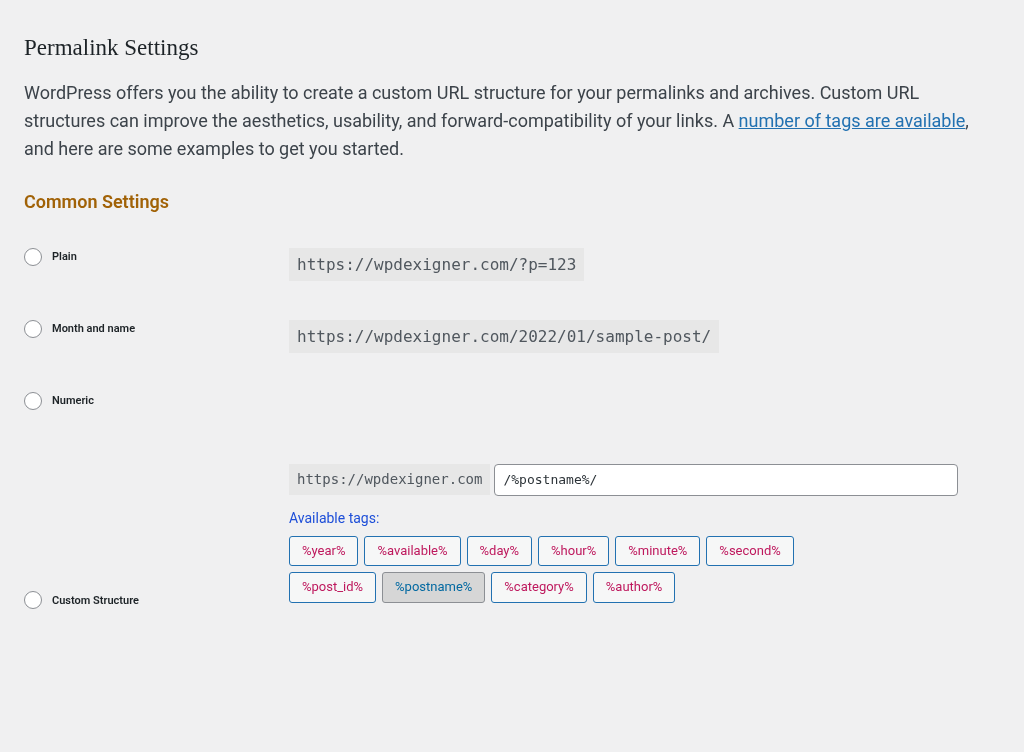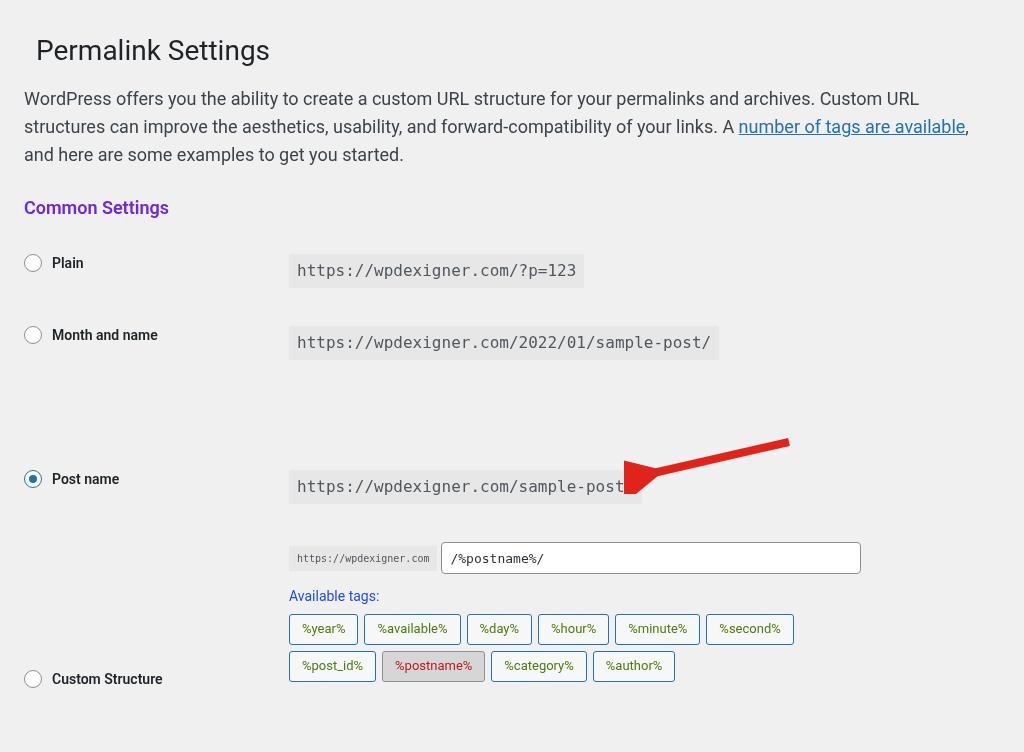--- a/index.html
+++ b/index.html
@@ -11,57 +11,58 @@
     font-family: -apple-system, BlinkMacSystemFont, "Segoe UI", Roboto, "Helvetica Neue", sans-serif;
     color: #1d2327;
     font-size: 14px;
     overflow: hidden;
   }
   .wrap {
     padding: 24px 24px 0 24px;
     box-sizing: border-box;
   }
   h1.page-title {
-    font-size: 28px;
+    font-size: 23px;
     font-weight: 400;
-    margin: 0 0 12px 12px;
+    margin: 0 0 12px 0;
     padding: 9px 0 4px 0;
     line-height: 1.3;
     color: #1d2327;
+    font-family: Liberation Serif, serif;
   }
   p.intro {
     font-size: 18px;
     line-height: 1.55;
     margin: 0 0 14px 0;
     color: #3c434a;
   }
   p.intro a {
     color: #2271b1;
     text-decoration: underline;
   }
   h2.section {
     font-size: 18px;
     font-weight: 600;
     margin: 28px 0 18px 0;
-    color: #6d28d9;
+    color: #a16207;
   }
   .opt-row {
     display: flex;
     align-items: flex-start;
     min-height: 36px;
     padding: 18px 0;
   }
   .opt-left {
     display: flex;
     align-items: center;
     width: 265px;
     flex: 0 0 265px;
   }
   .opt-left label {
-    font-size: 14px;
+    font-size: 11px;
     font-weight: 600;
     margin-left: 10px;
     color: #1d2327;
     cursor: pointer;
   }
   input[type="radio"].wpradio {
     appearance: none;
     -webkit-appearance: none;
     width: 18px;
     height: 18px;
@@ -97,66 +98,66 @@
     display: inline-block;
     color: #50575e;
     line-height: 1.6;
   }
   .custom-line {
     display: flex;
     align-items: center;
   }
   code.prefix {
     font-family: Consolas, Monaco, "Lucida Console", monospace;
-    font-size: 10px;
+    font-size: 14px;
     background: #e7e7e7;
     padding: 6px 8px;
     color: #50575e;
     line-height: 1.3;
     display: inline-block;
   }
   input.custom-input {
     height: 32px;
     font-family: Consolas, Monaco, "Lucida Console", monospace;
     font-size: 13px;
     border: 1px solid #8c8f94;
     border-radius: 4px;
     background: #fff;
     padding: 0 8px;
-    width: 420px;
+    width: 464px;
     margin-left: 4px;
     color: #2c3338;
     box-sizing: border-box;
   }
   .tags-label {
     margin: 14px 0 10px 0;
     font-size: 14px;
     color: #1d4ed8;
   }
   .tags-row {
     display: flex;
     flex-wrap: wrap;
     gap: 6px;
     margin-bottom: 6px;
   }
   button.tag {
     font-family: -apple-system, BlinkMacSystemFont, "Segoe UI", Roboto, sans-serif;
     font-size: 13px;
-    color: #4d7c0f;
+    color: #be185d;
     background: #f6f7f7;
     border: 1px solid #2271b1;
     border-radius: 3px;
     padding: 6px 12px;
     cursor: pointer;
     line-height: 1.3;
   }
   button.tag.active {
     background: #d6d6d6;
     border-color: #8c8f94;
-    color: #b91c1c;
+    color: #0369a1;
   }
   
   .arrow-annot {
     position: absolute;
     pointer-events: none;
   }
 </style>
 </head>
 <body>
 
@@ -183,40 +184,26 @@
     <div class="opt-left">
       <input type="radio" class="wpradio" name="perm" style="">
       <label>Month and name</label>
     </div>
     <div class="opt-right">
       <code class="url">https://wpdexigner.com/2022/01/sample-post/</code>
     </div>
   </div>
 
   <div class="opt-row">
-  </div>
-
-  <div class="opt-row" style="position:relative;">
     <div class="opt-left">
-      <input type="radio" class="wpradio" name="perm" checked="" style="">
-      <label>Post name</label>
-    </div>
-    <div class="opt-right">
-      <code class="url">https://wpdexigner.com/sample-post/</code>
-    </div>
-
-    <svg class="arrow-annot" style="left:600px; top:-18px;" width="180" height="60" viewBox="0 0 180 60">
-      <defs>
-        <marker id="ah" markerWidth="12" markerHeight="12" refX="2" refY="6" orient="auto">
-          <path d="M0,6 L12,0 L12,12 Z" fill="#e1241b"></path>
-        </marker>
-      </defs>
-      <line x1="165" y1="8" x2="25" y2="40" stroke="#e1241b" stroke-width="8" marker-end="url(#ah)"></line>
-    </svg>
-  </div>
+      <input type="radio" class="wpradio" name="perm" style="">
+      <label>Numeric</label>
+    </div>
+  </div>
+
 
   <div class="opt-row" style="align-items:flex-end;">
     <div class="opt-left" style="padding-top:6px;">
       <input type="radio" class="wpradio" name="perm" style="">
       <label>Custom Structure</label>
     </div>
     <div class="opt-right">
       <div class="custom-line">
         <code class="prefix">https://wpdexigner.com</code>
         <input type="text" class="custom-input" value="/%postname%/" style="">

